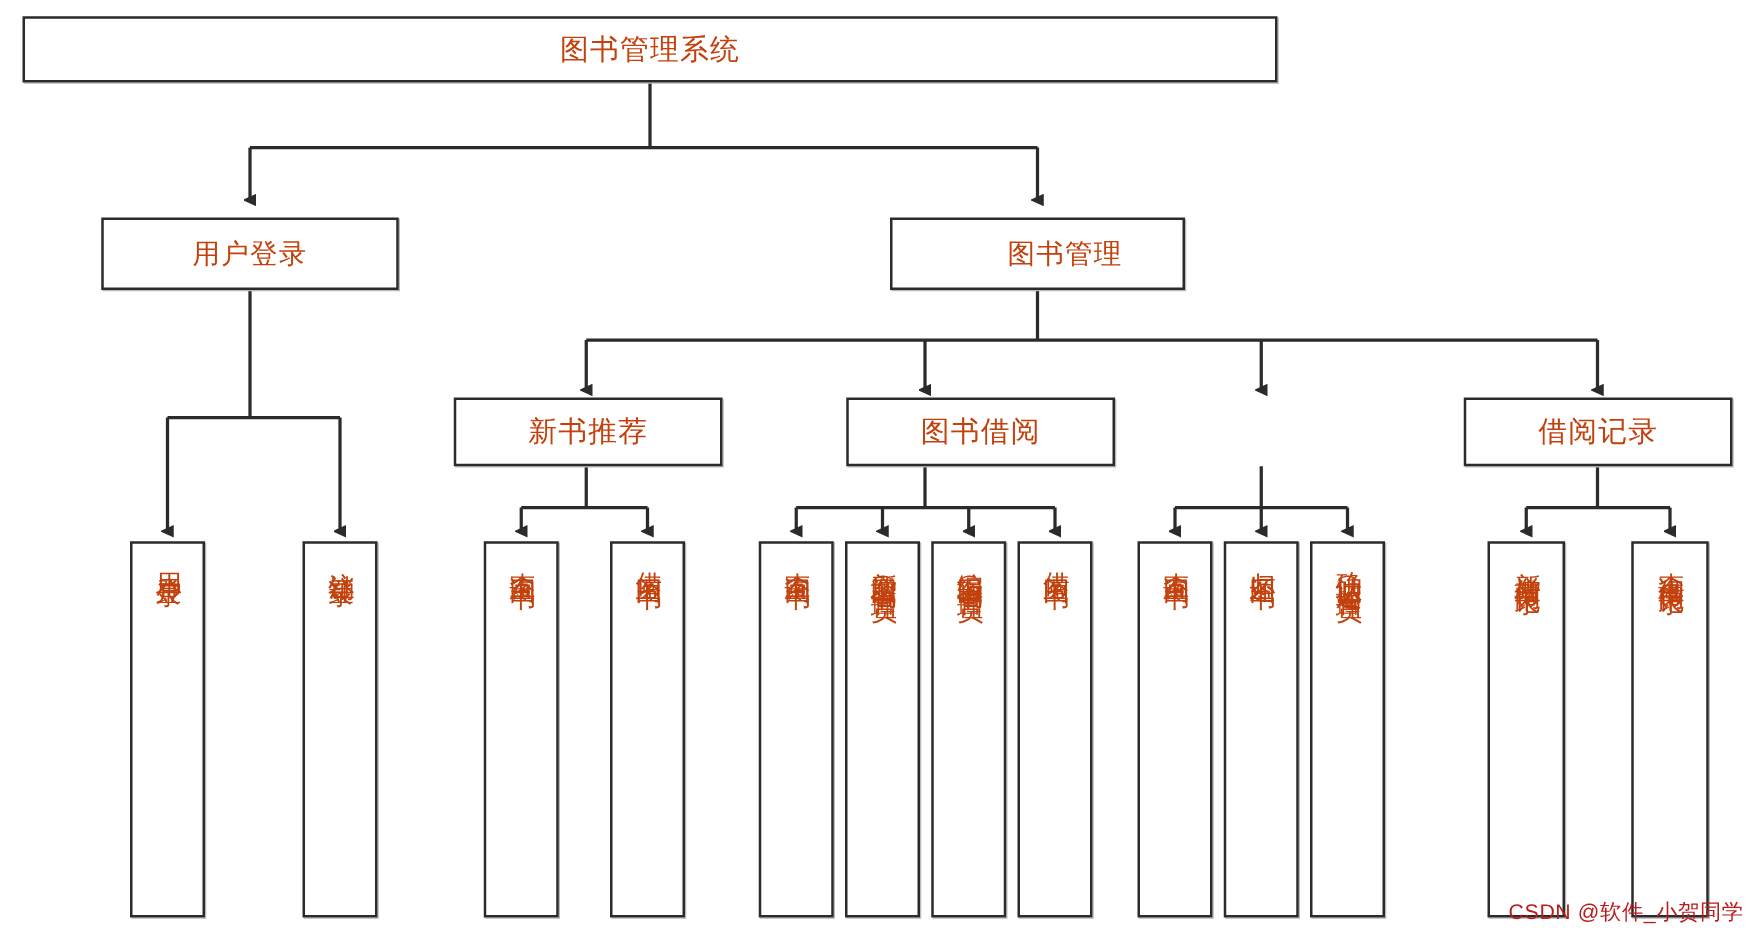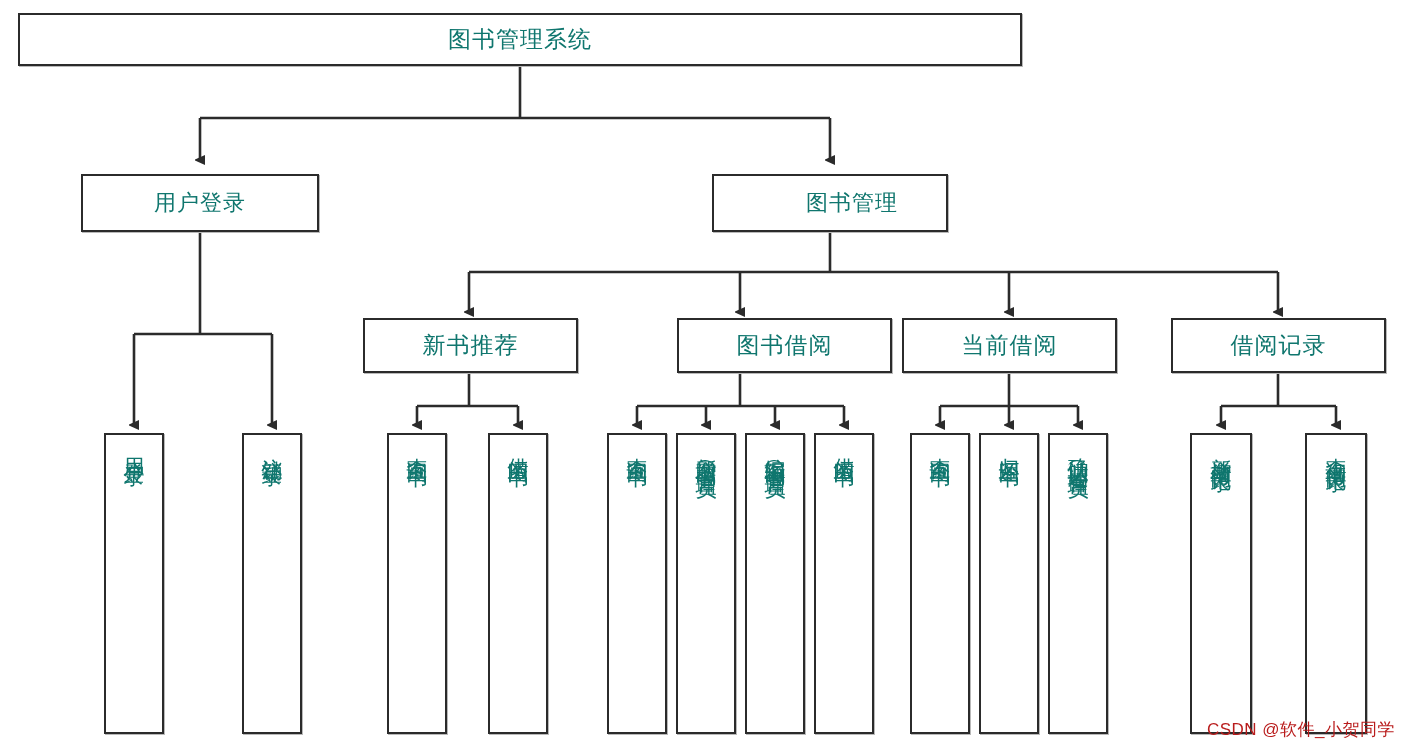--- a/index.html
+++ b/index.html
@@ -27,21 +27,21 @@
     pointer-events: none;
   }
   .node {
     position: absolute;
     box-sizing: border-box;
     background: #ffffff;
     border: 2px solid #2b2b2b;
     display: flex;
     align-items: center;
     justify-content: center;
-    color: #0f766e;
+    color: #c2410c;
     box-shadow: 1px 1px 0 #b9b9b9;
   }
   .node-root {
     font-size: 23px;
   }
   .node-level1 {
     font-size: 22px;
   }
   .node-level2 {
     font-size: 23px;
@@ -153,23 +153,20 @@
   </div>
 
   <div class="node node-level2" style="left:363px; top:318px; width:215px; height:55px;">
     <span class="hlabel">新书推荐</span>
   </div>
 
   <div class="node node-level2" style="left:633px; top:318px; width:215px; height:55px;margin-left:44px;">
     <span class="hlabel">图书借阅</span>
   </div>
 
-  <div class="node node-level2" style="left:902px; top:318px; width:215px; height:55px;">
-    <span class="hlabel">当前借阅</span>
-  </div>
 
   <div class="node node-level2" style="left:1171px; top:318px; width:215px; height:55px;">
     <span class="hlabel">借阅记录</span>
   </div>
 
   <div class="node node-leaf" style="left:104px; top:433px; width:60px; height:301px;">
     <span class="vlabel">用户登录</span>
   </div>
 
   <div class="node node-leaf" style="left:242px; top:433px; width:60px; height:301px;">

